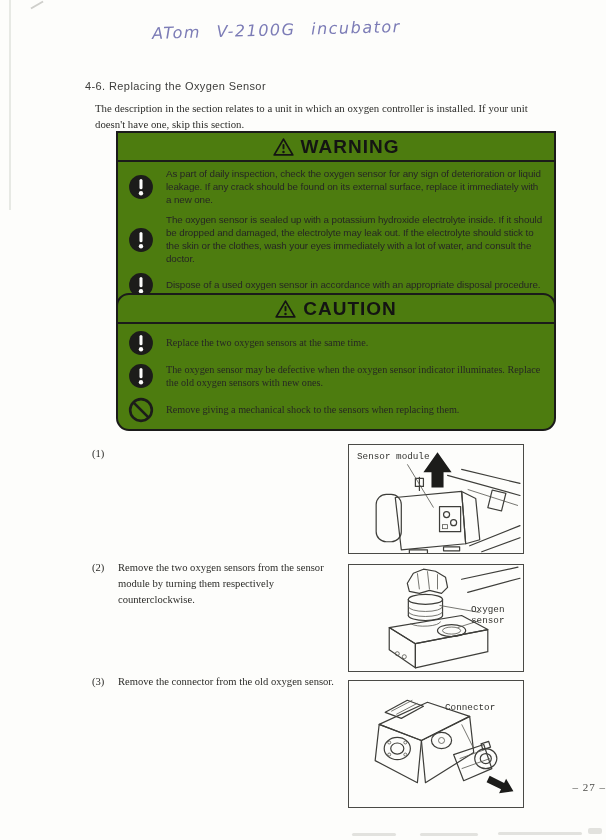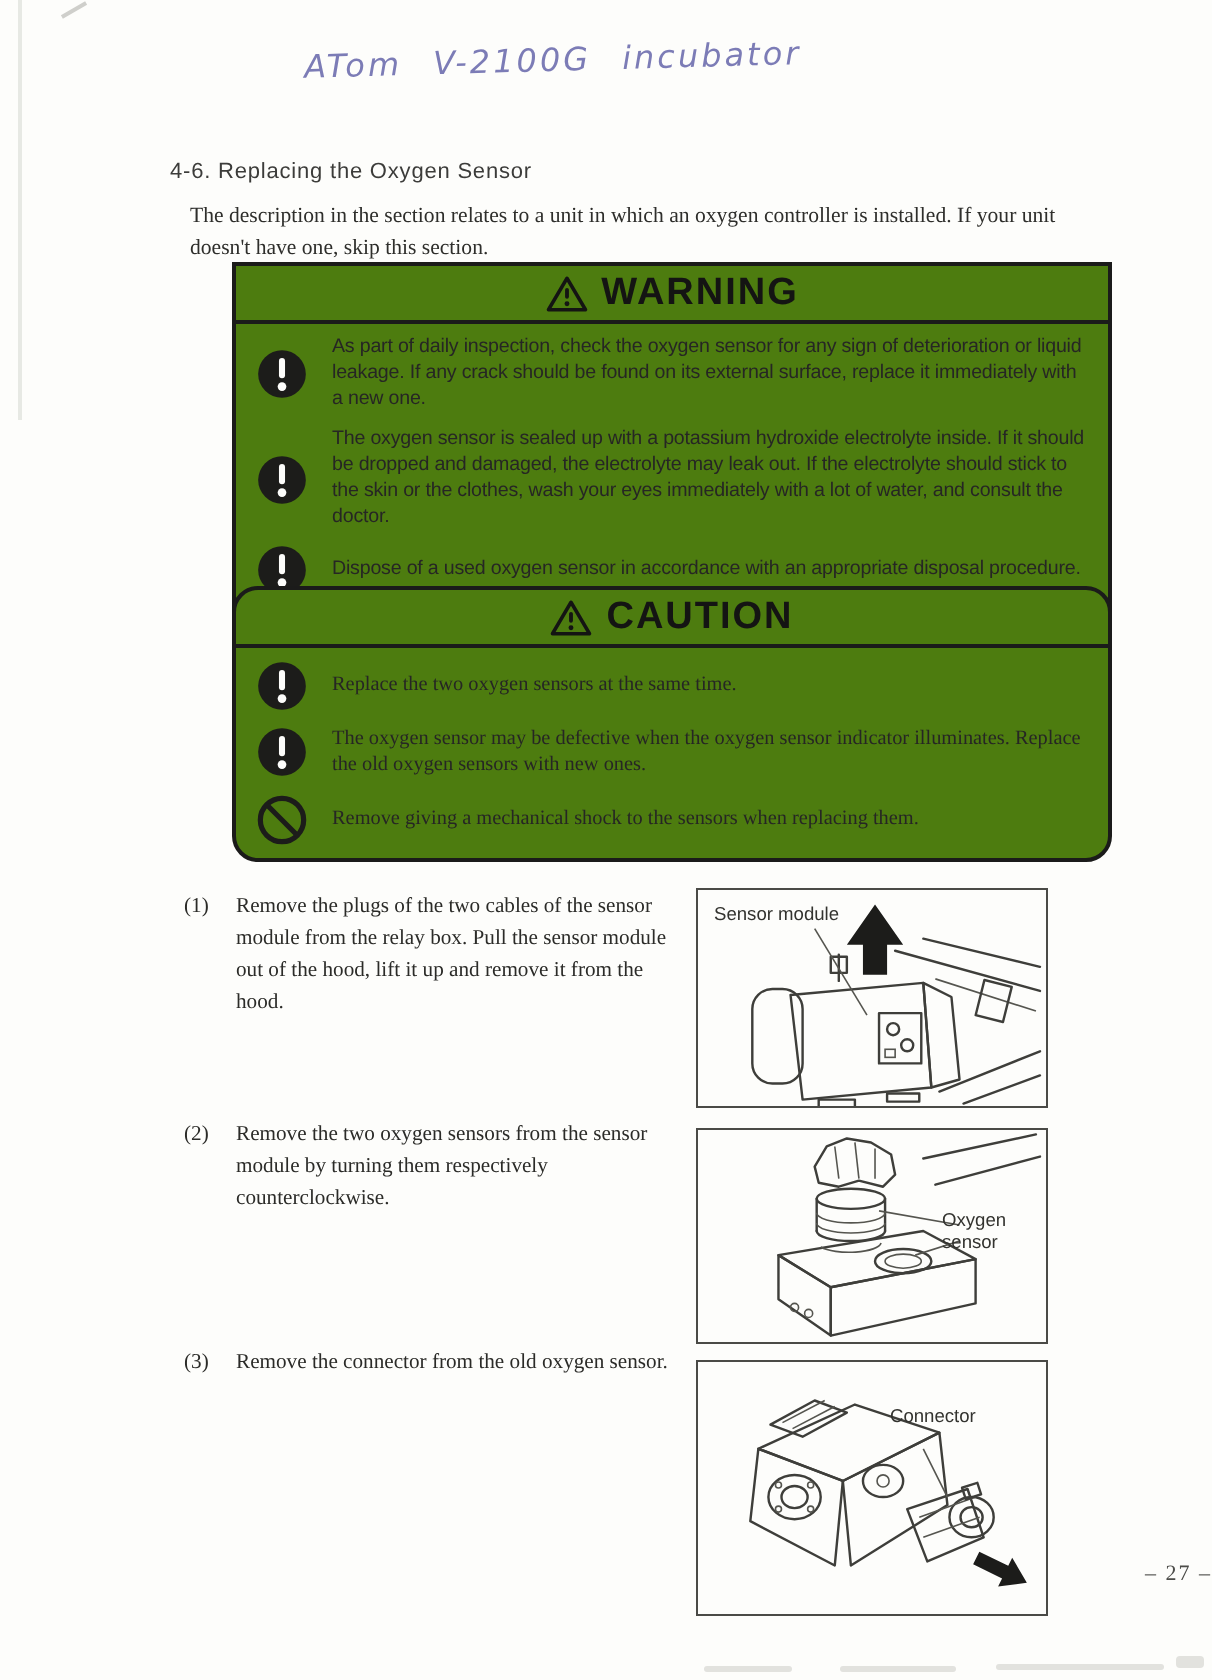--- a/index.html
+++ b/index.html
@@ -71,21 +71,21 @@
   .step3{top:674px;}
 
   
   .figure{position:absolute;left:348px;width:176px;border:1.4px solid #4a4a46;
     background:#fdfdfb;box-sizing:border-box;}
   .fig1{top:444px;height:110px;}
   .fig2{top:564px;height:108px;}
   .fig3{top:680px;height:128px;}
   .figure svg{display:block;width:100%;height:100%;}
   .fig-label{
-    position:absolute;font-family:Liberation Sans, sans-serif;
+    position:absolute;font-family:Liberation Mono, monospace;
     font-size:9.3px;color:#33332f;line-height:1.15;
   }
   .fl1{left:8px;top:7px;}
   .fl2{left:122px;top:40px;width:46px;}
   .fl3{left:96px;top:22px;}
 
   .page-number{
     position:absolute;left:0;top:781px;width:606px;text-align:right;
     font-size:11px;color:#4c4c49;letter-spacing:1px;font-family:Liberation Serif, serif;
   }
@@ -175,21 +175,20 @@
           <circle cx="12" cy="12" r="10" fill="none" stroke="#1c1c1a" stroke-width="2.4"></circle>
           <line x1="5.2" y1="5.2" x2="18.8" y2="18.8" stroke="#1c1c1a" stroke-width="2.4"></line>
         </svg>
         <p>Remove giving a mechanical shock to the sensors when replacing them.</p>
       </div>
     </div>
   </div>
 
   <div class="step step1">
     <span class="num">(1)</span>
-    <p>Remove the plugs of the two cables of the sensor module from the relay box. Pull the sensor module out of the hood, lift it up and remove it from the hood.</p>
   </div>
   <div class="step step2">
     <span class="num">(2)</span>
     <p>Remove the two oxygen sensors from the sensor module by turning them respectively counterclockwise.</p>
   </div>
   <div class="step step3">
     <span class="num">(3)</span>
     <p>Remove the connector from the old oxygen sensor.</p>
   </div>
 

